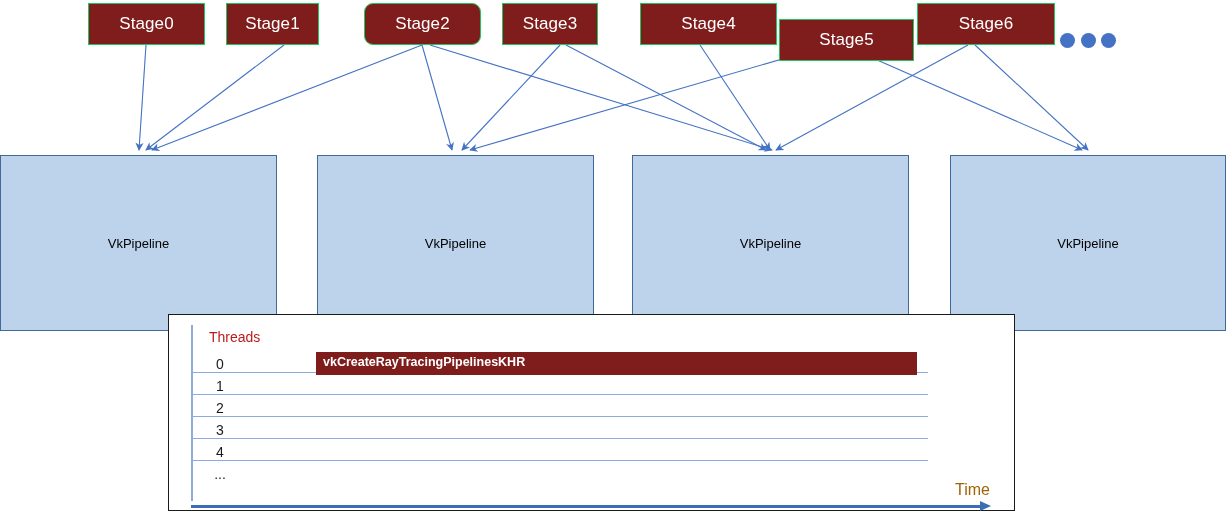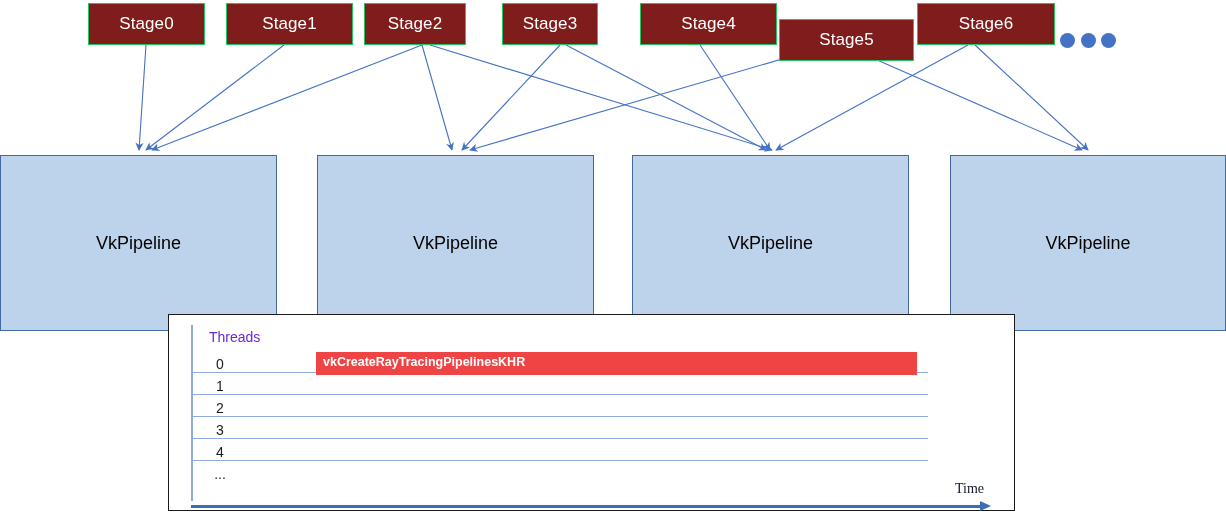--- a/index.html
+++ b/index.html
@@ -63,21 +63,21 @@
 
   
   .pipeline-box {
     position: absolute;
     box-sizing: border-box;
     top: 155px;
     height: 176px;
     background: #BDD3EC;
     border: 1px solid #41699E;
     color: #000000;
-    font-size: 18px;
+    font-size: 13px;
     display: flex;
     align-items: center;
     justify-content: center;
     z-index: 5;
   }
 
   
   #timeline-panel {
     position: absolute;
     left: 168px;
@@ -95,21 +95,21 @@
     top: 10px;
     width: 2px;
     height: 176px;
     background: #8FAADC;
   }
   #threads-label {
     position: absolute;
     left: 40px;
     top: 14px;
     font-size: 14px;
-    color: #6d28d9;
+    color: #b91c1c;
     font-weight: 500;
   }
   .thread-row {
     position: absolute;
     left: 22px;
     width: 800px;
     height: 22px;
   }
   .thread-row .rule {
     position: absolute;
@@ -129,21 +129,21 @@
     color: #1a1a1a;
   }
 
   
   #work-bar {
     position: absolute;
     left: 125px;
     top: 1px;
     width: 601px;
     height: 23px;
-    background: #ef4444;
+    background: #7f1d1d;
     z-index: 2;
   }
   #work-bar .bar-label {
     position: absolute;
     left: 7px;
     top: 3px;
     font-size: 12.5px;
     color: #ffffff;
     font-weight: 600;
     white-space: nowrap;
@@ -172,23 +172,22 @@
     width: 0;
     height: 0;
     border-left: 11px solid #3B6EB5;
     border-top: 5.5px solid transparent;
     border-bottom: 5.5px solid transparent;
   }
   #time-label {
     position: absolute;
     left: 786px;
     top: 166px;
-    font-size: 14px;
-    color: #0f172a;
-    font-family: Liberation Serif, serif;
+    font-size: 16px;
+    color: #a16207;
   }
 </style>
 </head>
 <body>
 
 <div id="canvas">
 
   <svg id="wires" viewBox="0 0 1226 518" width="1226" height="518" xmlns="http://www.w3.org/2000/svg">
     <defs>
       <marker id="ah" markerWidth="9" markerHeight="9" refX="7.2" refY="4.5" orient="auto" markerUnits="strokeWidth">
@@ -219,24 +218,24 @@
 
       <path d="M843,45 L1082,150"></path>
 
       <path d="M975,45 L1088,150"></path>
     </g>
   </svg>
 
   <div class="stage-box" style="left:88px;  top:3px; width:117px;">
     <span>Stage0</span>
   </div>
-  <div class="stage-box" style="left:226px; top:3px; width:127px;">
+  <div class="stage-box" style="left:226px; top:3px; width:93px;">
     <span>Stage1</span>
   </div>
-  <div class="stage-box" style="left:364px; top:3px; width:102px;">
+  <div class="stage-box" style="left:364px; top:3px; width:117px;border-radius:9px;">
     <span>Stage2</span>
   </div>
   <div class="stage-box" style="left:502px; top:3px; width:96px;">
     <span>Stage3</span>
   </div>
   <div class="stage-box" style="left:640px; top:3px; width:137px;">
     <span>Stage4</span>
   </div>
   <div class="stage-box" style="left:779px; top:3px; width:135px;margin-top:16px;">
     <span>Stage5</span>

